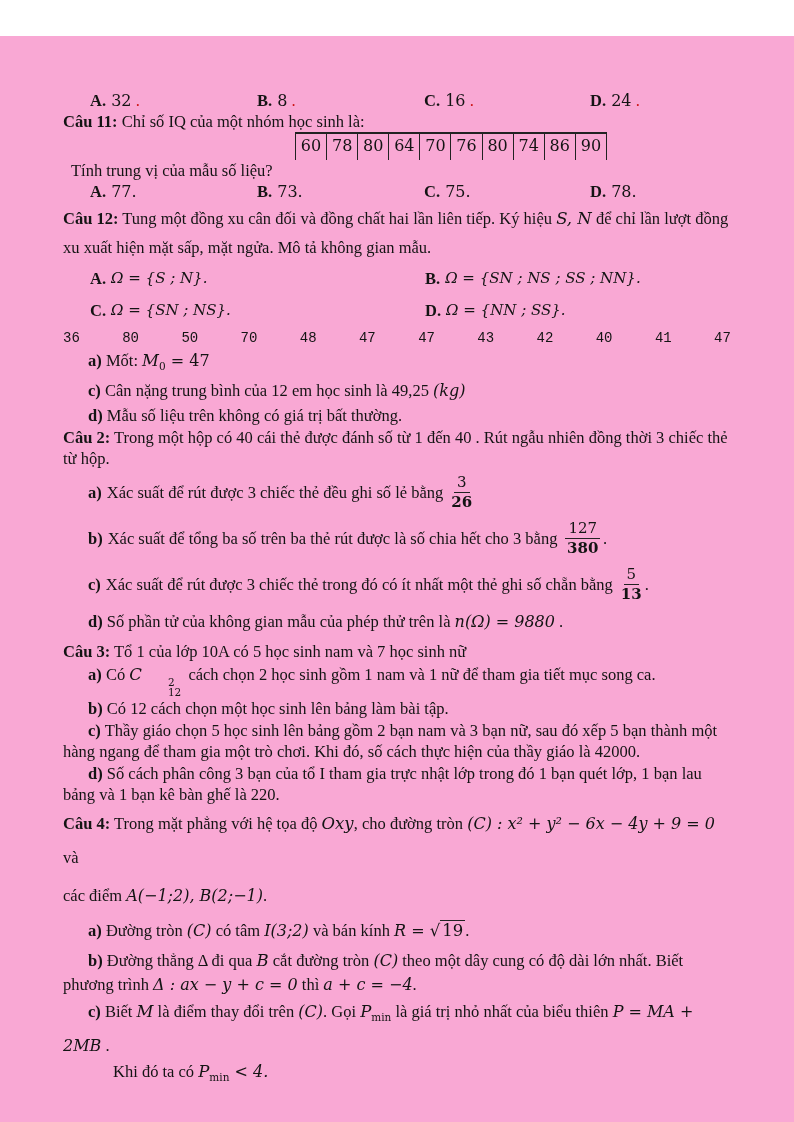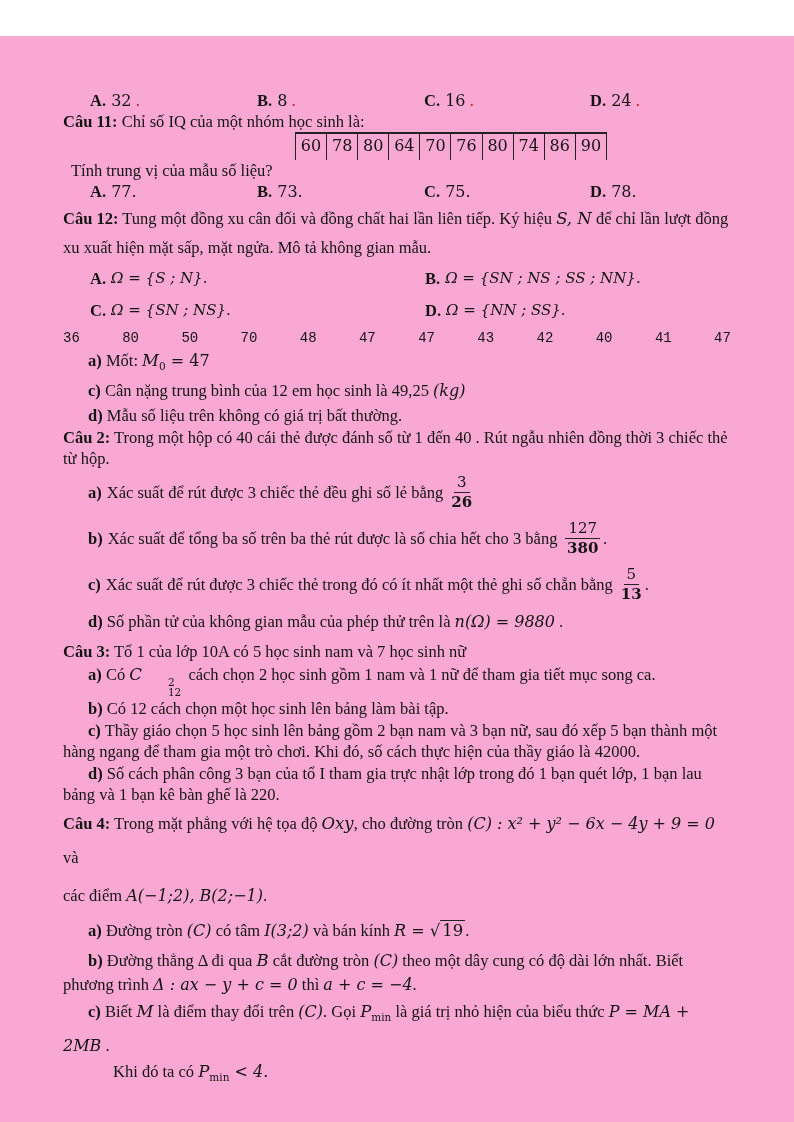--- a/index.html
+++ b/index.html
@@ -179,16 +179,16 @@
   <p class="item"><b>c)</b><span> Thầy giáo chọn 5 học sinh lên bảng gồm 2 bạn nam và 3 bạn nữ, sau đó xếp 5 bạn thành một hàng ngang để tham gia một trò chơi. Khi đó, số cách thực hiện của thầy giáo là 42000.</span></p>
   <p class="item"><b>d)</b><span> Số cách phân công 3 bạn của tổ I tham gia trực nhật lớp trong đó 1 bạn quét lớp, 1 bạn lau bảng và 1 bạn kê bàn ghế là 220.</span></p>
 
   <p class="qpara2 lh30"><b>Câu 4:</b><span> Trong mặt phẳng với hệ tọa độ </span><span class="mi">Oxy</span><span>, cho đường tròn </span><span class="mset">(C) : x² + y² − 6x − 4y + 9 = 0</span><span> và</span></p>
   <p class="q4pts lh30"><span>các điểm </span><span class="mset">A(−1;2),  B(2;−1)</span><span>.</span></p>
 
   <p class="item lh30"><b>a)</b><span> Đường tròn </span><span class="mset">(C)</span><span> có tâm </span><span class="mset">I(3;2)</span><span> và bán kính </span><span class="mset">R = </span><span class="rad">√</span><span class="radicand">19</span><span>.</span></p>
 
   <p class="item lh24"><b>b)</b><span> Đường thẳng Δ đi qua </span><span class="mi">B</span><span> cắt đường tròn </span><span class="mset">(C)</span><span> theo một dây cung có độ dài lớn nhất. Biết phương trình </span><span class="mset">Δ : ax − y + c = 0</span><span> thì </span><span class="mset">a + c = −4</span><span>.</span></p>
 
-  <p class="item lh27"><b>c)</b><span> Biết </span><span class="mi">M</span><span> là điểm thay đổi trên </span><span class="mset">(C)</span><span>. Gọi </span><span class="mi">P</span><sub class="msub">min</sub><span> là giá trị nhỏ hiện của biểu thức </span><span class="mset">P = MA + 2MB</span><span> .</span></p>
+  <p class="item lh27"><b>c)</b><span> Biết </span><span class="mi">M</span><span> là điểm thay đổi trên </span><span class="mset">(C)</span><span>. Gọi </span><span class="mi">P</span><sub class="msub">min</sub><span> là giá trị nhỏ nhất của biểu thiên </span><span class="mset">P = MA + 2MB</span><span> .</span></p>
   <p class="item c2 lh24"><span>Khi đó ta có </span><span class="mi">P</span><sub class="msub">min</sub><span class="mset"> &lt; 4.</span></p>
 
 </div>
 
 </body></html>

